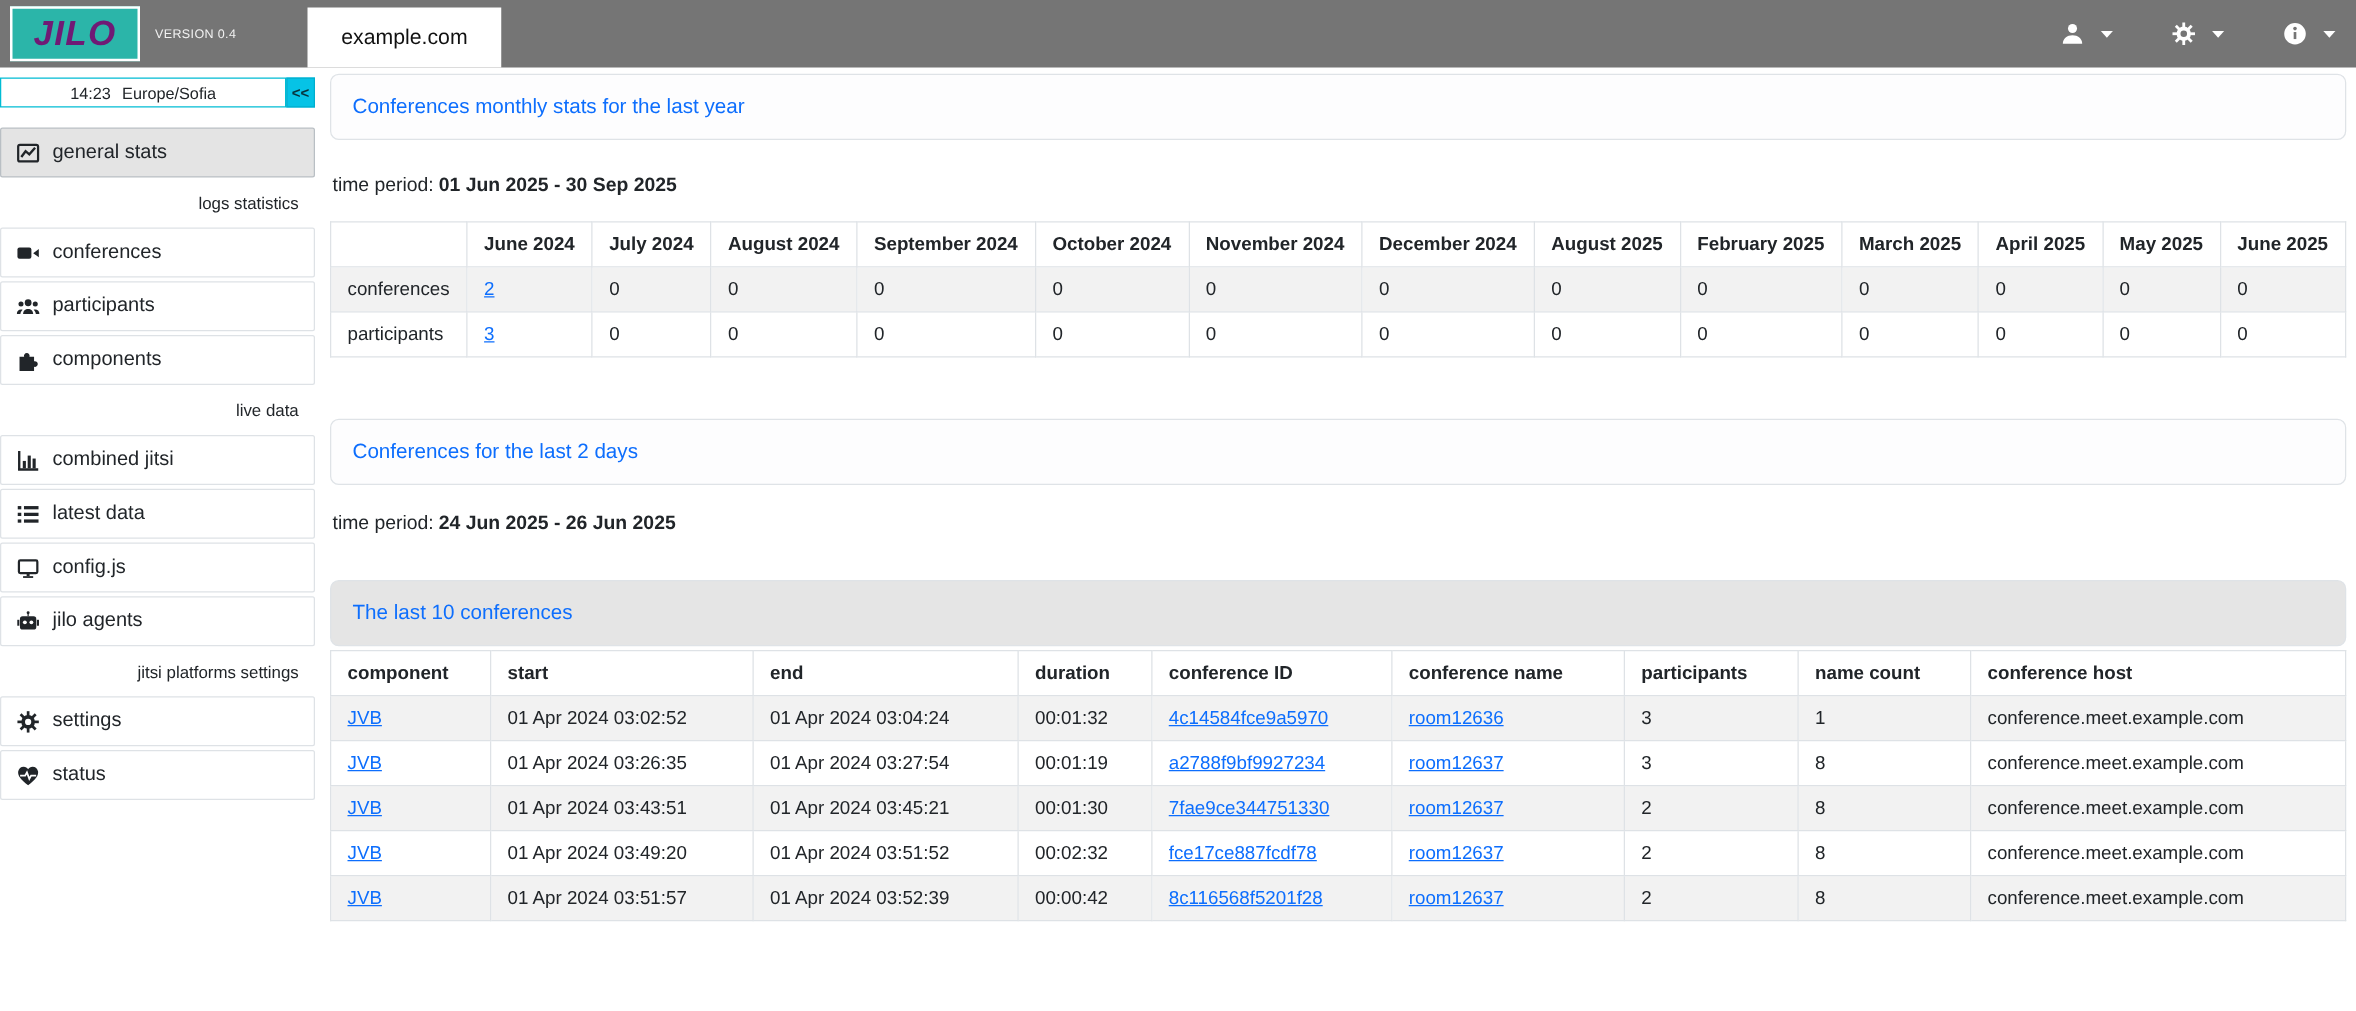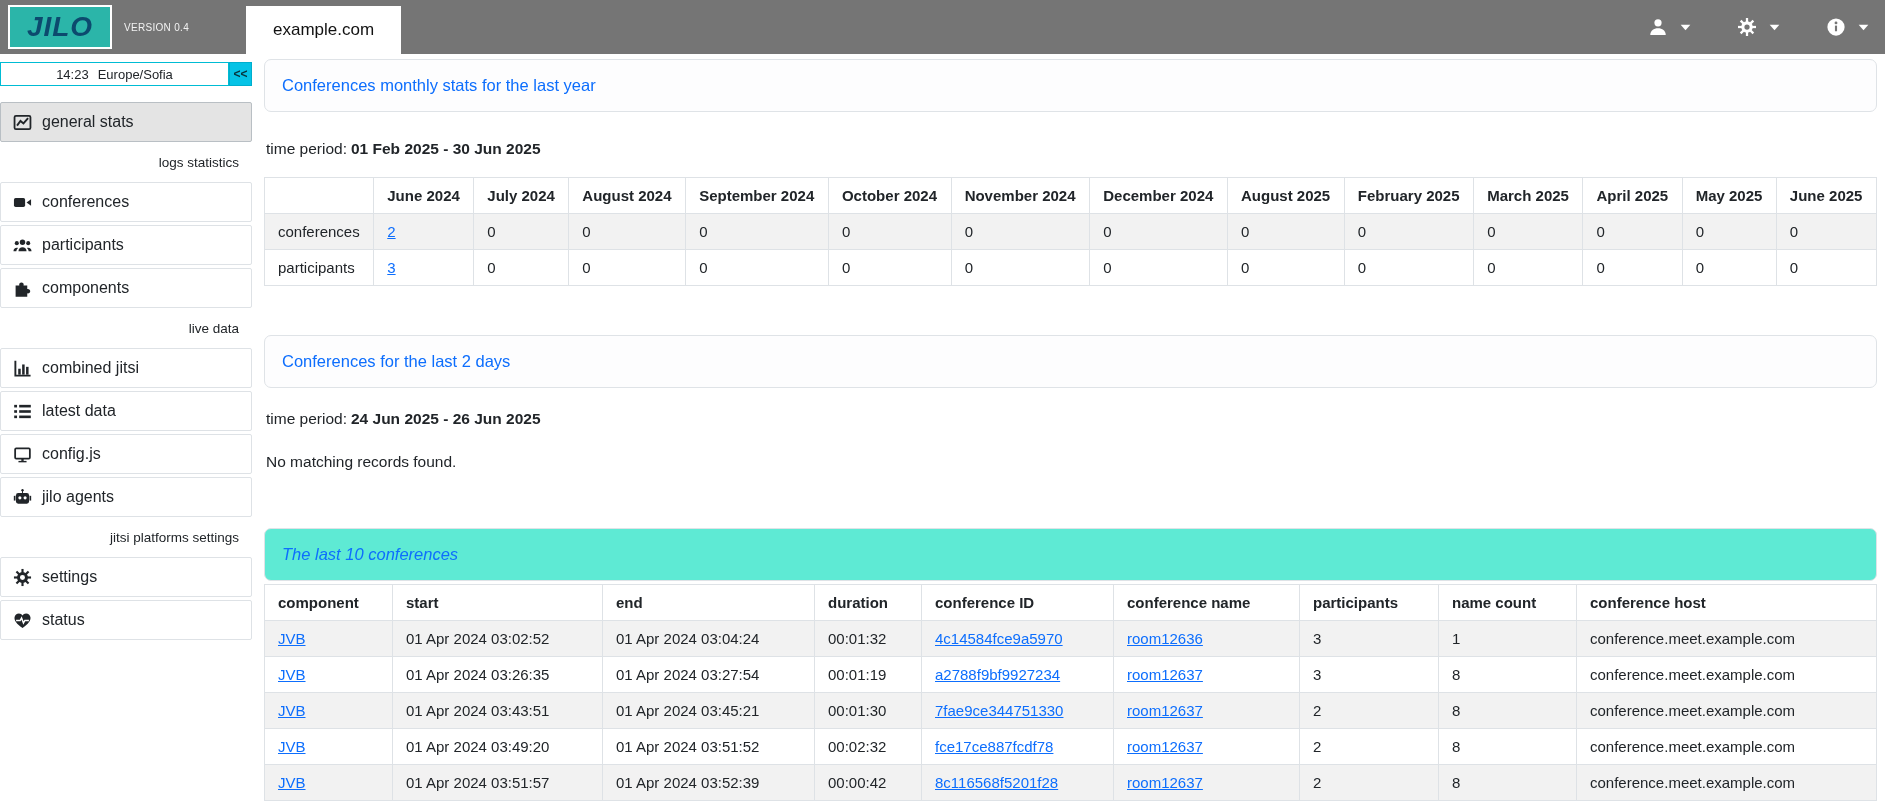--- a/index.html
+++ b/index.html
@@ -4,21 +4,21 @@
 <style>
   * { box-sizing: border-box; margin: 0; padding: 0; }
   html,body { background:#fff; }
   body { font-family: "Liberation Sans", "DejaVu Sans", sans-serif; color:#212529; }
   .screen { width:1885px; height:809px; overflow:hidden; background:#fff; position:relative; }
 
   
   .topbar { height:54px; background:#757575; display:flex; align-items:center; color:#fff; }
   .logo { width:104px; height:44px; margin-left:8px; background:#2bb5a9; border:2px solid #fff;
           display:flex; align-items:center; justify-content:center;
-          font-size:28px; font-weight:bold; font-style:italic; letter-spacing:1px; color:#0c4a6e; cursor:pointer; }
+          font-size:28px; font-weight:bold; font-style:italic; letter-spacing:1px; color:#701a75; cursor:pointer; }
   .version { font-size:10px; color:#f2f2f2; margin-left:12px; letter-spacing:.3px; }
   .tab { align-self:flex-end; height:48px; margin-left:57px; background:#fff; color:#111;
          display:flex; align-items:center; padding:0 27px; font-size:17px; cursor:pointer; }
   .tb-right { margin-left:auto; display:flex; align-items:center; gap:46px; padding-right:16px; }
   .tb-group { display:flex; align-items:center; gap:12px; cursor:pointer; }
   .tb-icon { display:flex; } .tb-icon svg { width:20px; height:20px; fill:currentColor; }
   .tb-icon { --icon-hole:#757575; }
   .tb-caret { display:flex; } .tb-caret svg { width:11px; height:7px; fill:currentColor; }
 
   
@@ -37,21 +37,21 @@
   .side-item.active { background:#e4e4e4; border-color:#b9bfc4; }
   .side-icon { display:flex; width:21px; justify-content:center; --icon-hole:#fff; }
   .side-icon svg { width:19px; height:19px; fill:currentColor; }
   .side-label { font-size:16px; margin-left:9px; color:#212529; }
   .side-section { text-align:right; padding-right:13px; font-size:13.5px; color:#212529; margin:13px 0 12px; }
 
   
   .card-head { border:1px solid #dfe3e7; border-radius:7px; background:#fdfdfe; padding:16px 17px;
                font-size:16.5px; color:#0d6efd; margin-top:5px; }
   .card-head.mt2 { margin-top:49px; }
-  .card-head.mt3 { margin-top:57px; background:#5eead4;font-style:italic; }
+  .card-head.mt3 { margin-top:36px; background:#e5e5e5; }
   .period { font-size:15.5px; }
   .p1 { margin:28px 0 19px 2px; }
   .p2 { margin:22px 0 0 2px; }
   .period b { margin-left:4px; }
   .empty { margin:25px 0 0 2px; font-size:15.5px; }
 
   
   table.tbl { width:100%; border-collapse:collapse; font-size:15px; background:#fff; }
   .tbl th, .tbl td { border:1px solid #dee2e6; padding:9px 13px; text-align:left; white-space:nowrap;
                      overflow:hidden; text-overflow:ellipsis; }
@@ -244,21 +244,21 @@
             <span class="side-label">status</span>
           </div>
         </nav>
     </aside>
 
     <main class="main">
 
       <section>
         <div class="card-head">Conferences monthly stats for the last year</div>
         <p class="period p1">
-          <span>time period:</span><b>01 Feb 2025 - 30 Jun 2025</b>
+          <span>time period:</span><b>01 Jun 2025 - 30 Sep 2025</b>
         </p>
         <table id="monthly-table" class="tbl">
             <thead>
               <tr>
                 <th></th>
                 <th>June 2024</th>
                 <th>July 2024</th>
                 <th>August 2024</th>
                 <th>September 2024</th>
                 <th>October 2024</th>
@@ -307,21 +307,20 @@
               </tr>
             </tbody>
           </table>
       </section>
 
       <section>
         <div class="card-head mt2">Conferences for the last 2 days</div>
         <p class="period p2">
           <span>time period:</span><b>24 Jun 2025 - 26 Jun 2025</b>
         </p>
-        <p class="empty">No matching records found.</p>
       </section>
 
       <section>
         <div class="card-head mt3">The last 10 conferences</div>
         <table id="last10-table" class="tbl tbl3">
             <colgroup>
               <col style="width: 128px;">
               <col style="width: 210px;">
               <col style="width: 212px;">
               <col style="width: 107px;">

